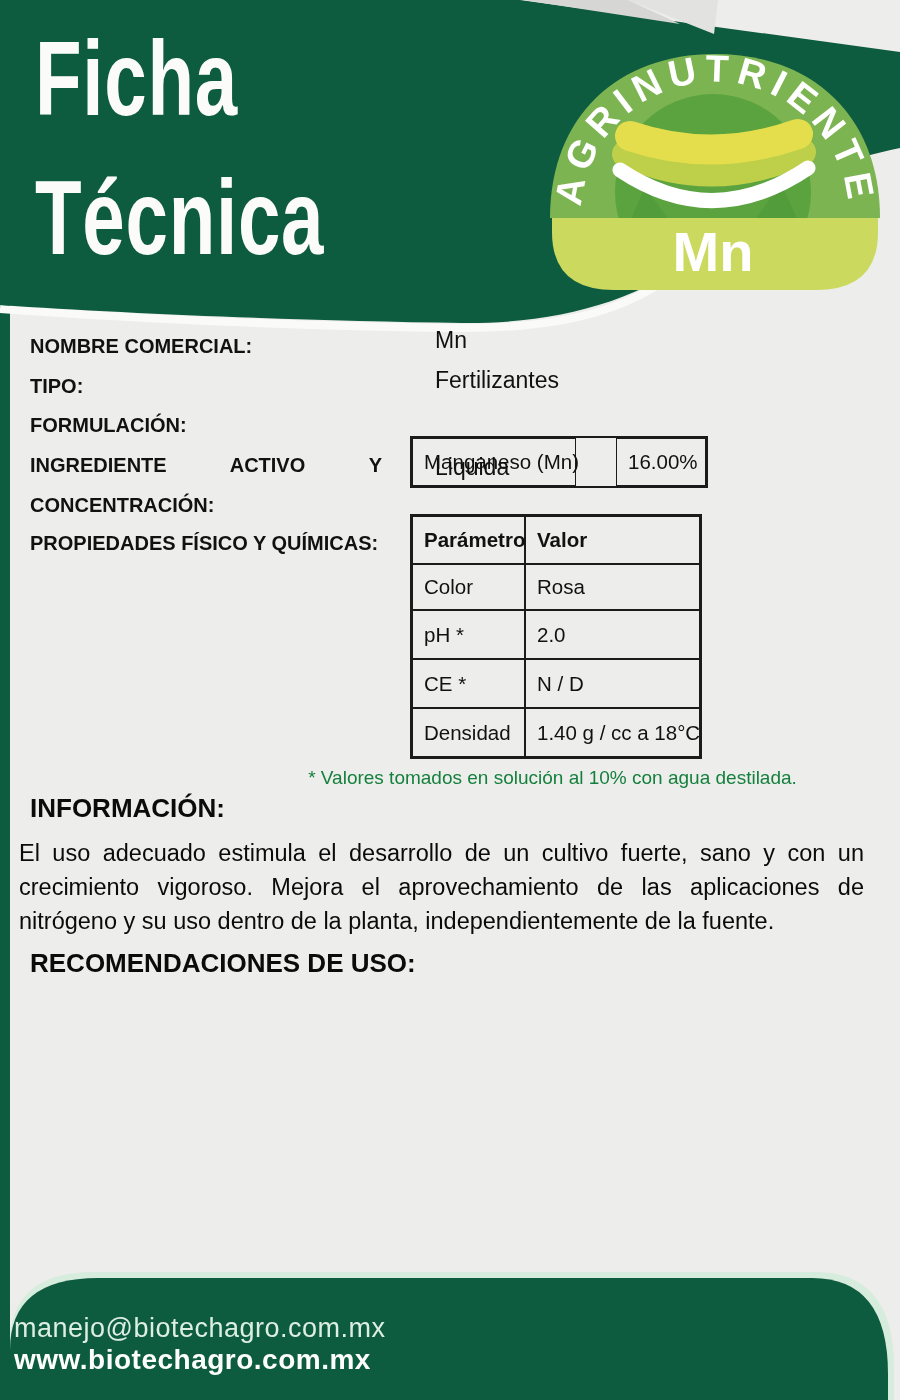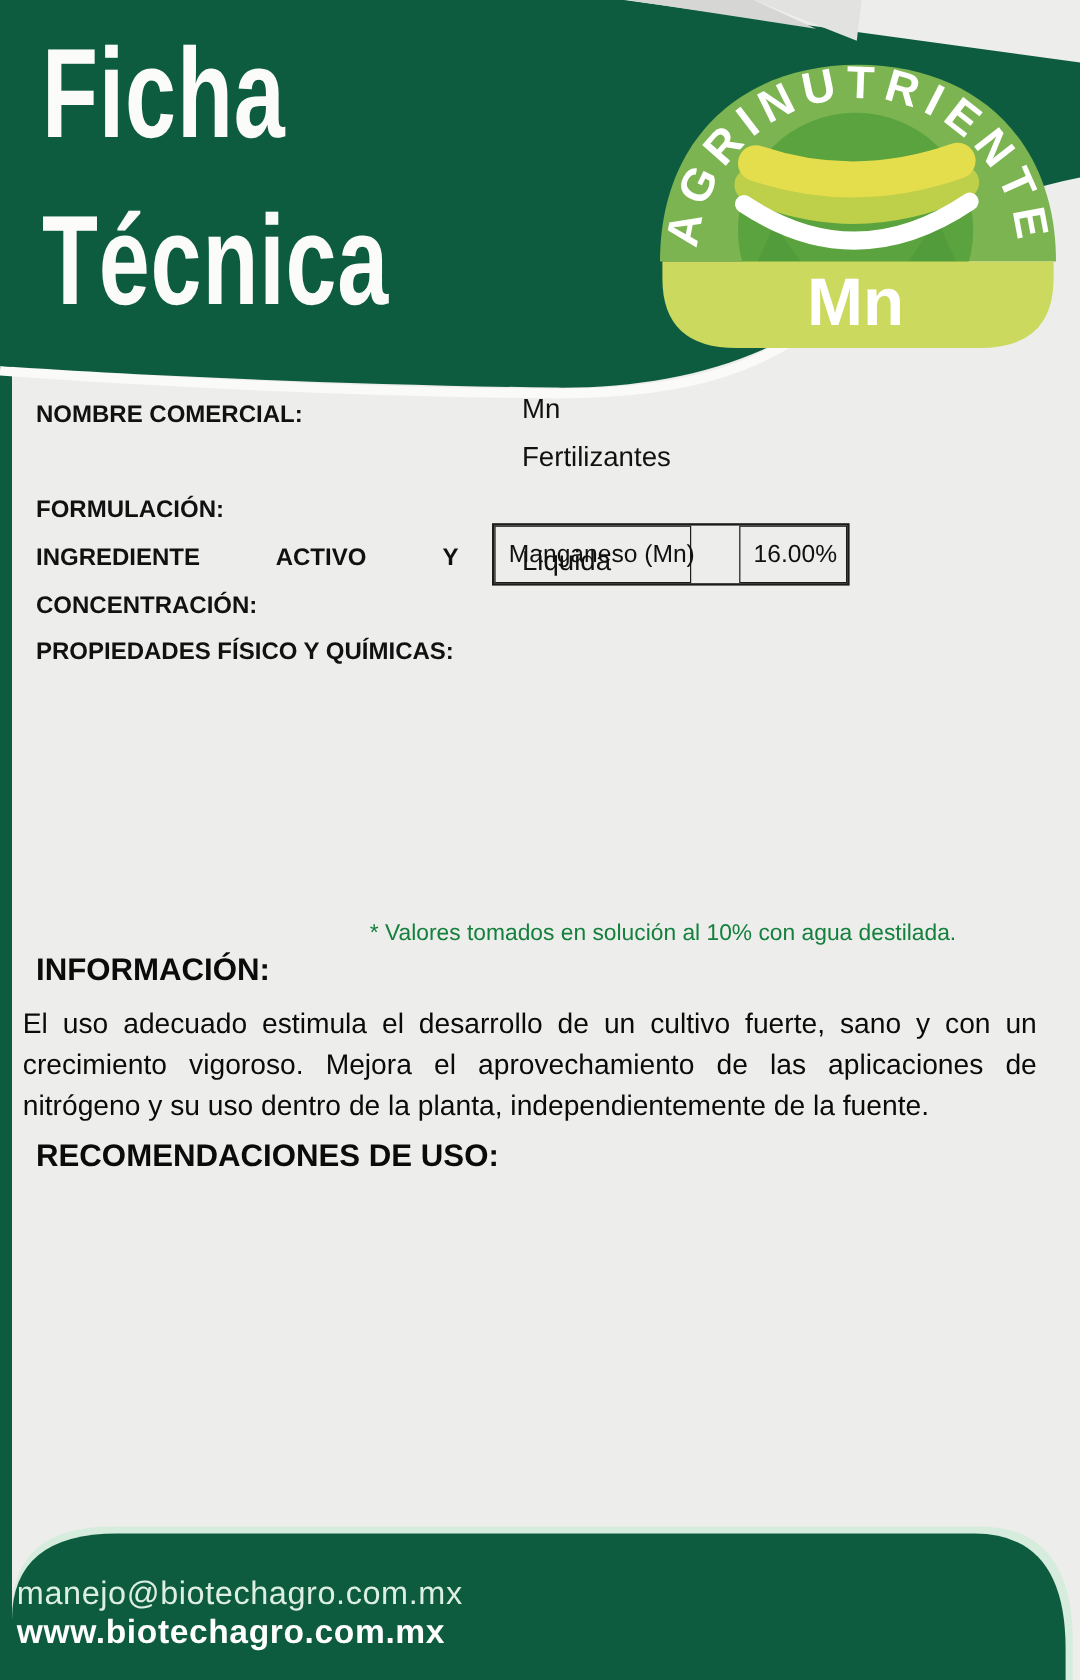--- a/index.html
+++ b/index.html
@@ -103,32 +103,45 @@
     </defs>
     <text font-size="38" font-weight="bold" letter-spacing="7" fill="#ffffff">
       <textPath href="#arcP" startOffset="50%" text-anchor="middle">AGRINUTRIENTE</textPath>
     </text>
     <text x="163" y="219" text-anchor="middle" font-size="56" font-weight="bold" fill="#ffffff">Mn</text>
   </svg>
 
   <div class="lbl" style="top:326px;">NOMBRE COMERCIAL:</div>
   <div class="val" style="top:327px;">Mn</div>
 
+  <div class="lbl" style="top:366px;">TIPO:</div>
   <div class="val" style="top:367px;">Fertilizantes</div>
 
   <div class="lbl" style="top:405px;">FORMULACIÓN:</div>
   <div class="val" style="top:406px;margin-top:48px;">Liquida</div>
 
   <div class="lbl" style="top:445px;">INGREDIENTE ACTIVO Y CONCENTRACIÓN:</div>
   <div class="tbl" id="ingredient-table">
     <div class="cell">Manganeso (Mn)</div>
     <div class="cell">16.00%</div>
   </div>
 
   <div class="lbl" style="top:523px;">PROPIEDADES FÍSICO Y QUÍMICAS:</div>
+  <div class="tbl" id="properties-table">
+    <div class="cell head">Parámetro</div>
+    <div class="cell head">Valor</div>
+    <div class="cell">Color</div>
+    <div class="cell">Rosa</div>
+    <div class="cell">pH *</div>
+    <div class="cell">2.0</div>
+    <div class="cell">CE *</div>
+    <div class="cell">N / D</div>
+    <div class="cell">Densidad</div>
+    <div class="cell">1.40 g / cc a 18°C</div>
+  </div>
 
   <div class="footnote">* Valores tomados en solución al 10% con agua destilada.</div>
 
   <div class="sec-head" style="top:793px;">INFORMACIÓN:</div>
   <div class="para" style="top:836px;">El uso adecuado estimula el desarrollo de un cultivo fuerte, sano y con un crecimiento vigoroso. Mejora el aprovechamiento de las aplicaciones de nitrógeno y su uso dentro de la planta, independientemente de la fuente.</div>
 
   <div class="sec-head" style="top:948px;">RECOMENDACIONES DE USO:</div>
 
   <svg class="ftr-svg" width="900" height="132" viewBox="0 0 900 132">
     <path d="M10,76 Q10,4 94,4 L816,4 Q894,4 894,100 L894,132 L10,132 Z" style="fill:var(--mint-line);"></path>

